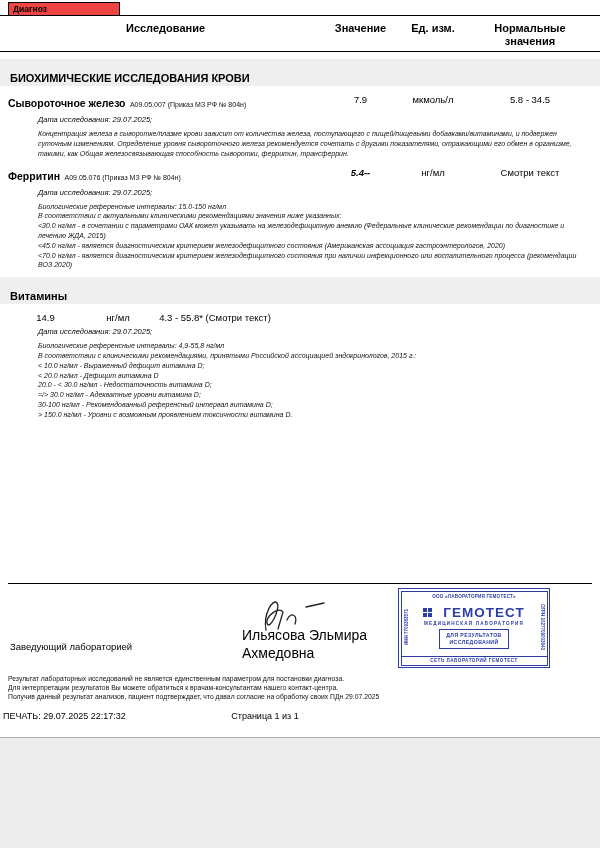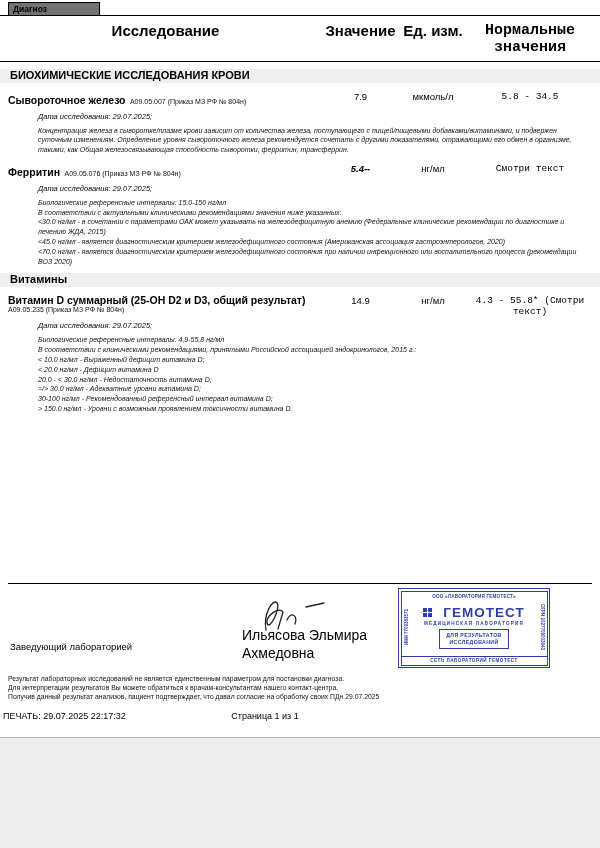--- a/index.html
+++ b/index.html
@@ -1,29 +1,29 @@
 <!DOCTYPE html>
 <html><head>
 <meta charset="utf-8">
 <style>
   * { margin:0; padding:0; box-sizing:border-box; }
   html,body { width:600px; height:848px; background:#ededed; font-family:"Liberation Sans", sans-serif; color:#000; }
   .page { position:relative; width:600px; height:738px; background:#ffffff; border-bottom:1px solid #b0b0b0; overflow:hidden; }
   .top-rule { position:absolute; top:15px; left:0; right:0; border-top:1px solid #000; }
-  .diagnosis-box { position:absolute; top:2px; left:8px; width:92px; height:14px; border:1px solid #000; background:#737373; font-size:8.5px; font-weight:bold; padding:1px 0 0 4px; z-index:2; }
+  .diagnosis-box { position:absolute; top:2px; left:8px; width:112px; height:14px; border:1px solid #000; background:#ef4444; font-size:8.5px; font-weight:bold; padding:1px 0 0 4px; z-index:2; }
   .thead { padding:22px 8px 0 8px; }
   .trow { display:flex; align-items:flex-start; }
   .c1 { width:315px; }
   .c2 { width:75px; text-align:center; }
   .c3 { width:70px; text-align:center; }
-  .c4 { width:124px; text-align:center;font-family:Liberation Mono, monospace; }
-  .th { font-weight:bold; font-size:15px; line-height:1.15; }
+  .c4 { width:124px; text-align:center; }
+  .th { font-weight:bold; font-size:11px; line-height:1.15; }
   .th.c1 { text-align:center; }
   .head-rule { margin-top:4px; border-bottom:1px solid #000; }
-  .section-band { margin-top:7px; background:#efefef; font-weight:bold; font-size:11px; padding:0 0 2px 10px; }
+  .section-band { margin-top:7px; background:#efefef; font-weight:bold; font-size:11px; padding:13px 0 2px 10px; }
   .test { padding:0 8px; margin-top:7px; }
   .test-name { font-weight:bold; font-size:10.5px; }
   .test-code { font-weight:normal; font-size:7px; color:#111; }
   .val { font-size:9.5px; padding-top:1px; }
   .abnormal { font-weight:bold; font-style:italic; }
   .test-date { margin:4px 8px 0 38px; font-size:7.5px; font-style:italic; }
   .test-comment { margin:5px 14px 0 38px; font-size:7px; font-style:italic; line-height:1.4; white-space:pre-line; color:#111; }
   .footer-rule { position:absolute; top:583px; left:8px; right:8px; border-top:1px solid #000; }
   .lab-head-label { position:absolute; top:641px; left:10px; font-size:9.5px; }
   .lab-head-name { position:absolute; top:627px; left:242px; font-size:14px; line-height:1.25; white-space:pre-line; }
@@ -100,24 +100,20 @@
   <div class="test-comment">Биологические референсные интервалы: 15.0-150 нг/мл
 В соответствии с актуальными клиническими рекомендациями значения ниже указанных:
 &lt;30.0 нг/мл - в сочетании с параметрами ОАК может указывать на железодефицитную анемию (Федеральные клинические рекомендации по диагностике и лечению ЖДА, 2015)
 &lt;45.0 нг/мл - является диагностическим критерием железодефицитного состояния (Американская ассоциация гастроэнтерологов, 2020)
 &lt;70.0 нг/мл - является диагностическим критерием железодефицитного состояния  при наличии инфекционного или воспалительного процесса (рекомендации ВОЗ 2020)</div>
 
   <div class="section-band">Витамины</div>
 
   <div class="test">
     <div class="trow">
-      <div class="c1">
-        <div class="test-name">Витамин D суммарный (25-OH D2 и D3, общий результат)</div>
-        <div class="test-code">A09.05.235 (Приказ МЗ РФ № 804н)</div>
-      </div>
       <div class="c2 val">14.9</div>
       <div class="c3 val">нг/мл</div>
       <div class="c4 val">4.3 - 55.8* (Смотри текст)</div>
     </div>
   </div>
   <div class="test-date">Дата исследования: 29.07.2025;</div>
   <div class="test-comment">Биологические референсные интервалы: 4,9-55,8 нг/мл
 В соответствии с клиническими рекомендациями, принятыми Российской ассоциацией эндокринологов, 2015 г.:
 &lt; 10.0 нг/мл - Выраженный дефицит витамина D;
 &lt; 20.0 нг/мл - Дефицит витамина D

